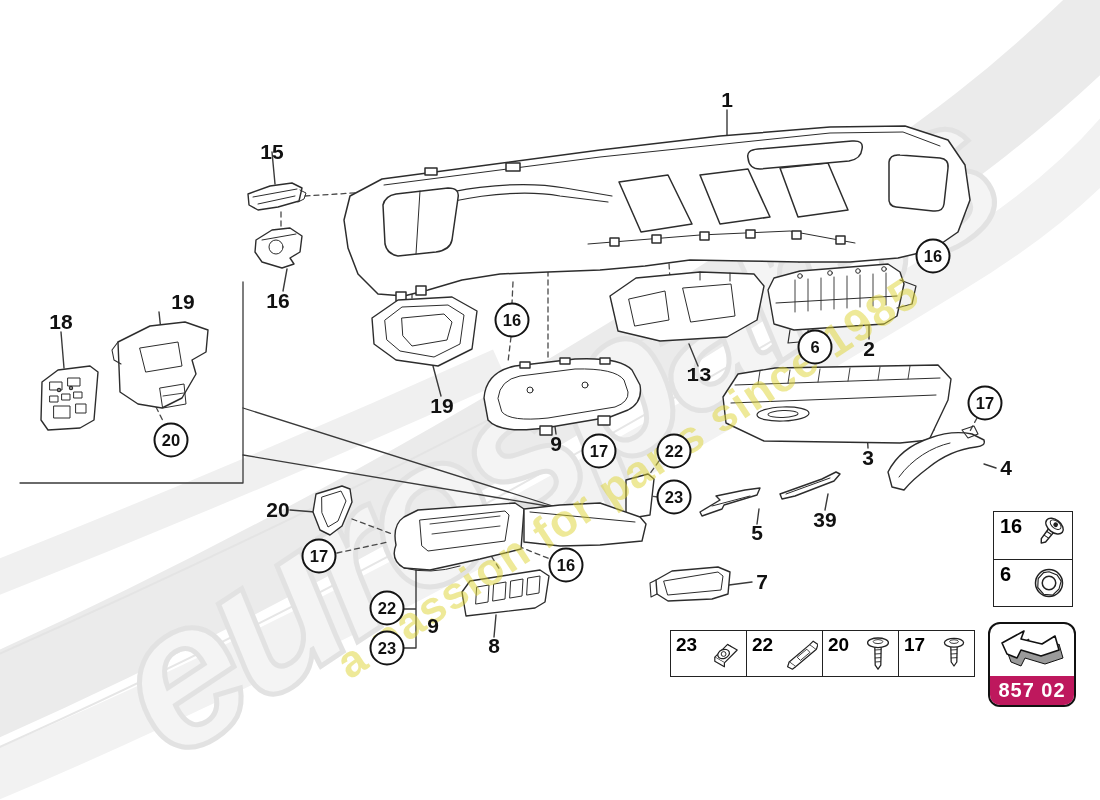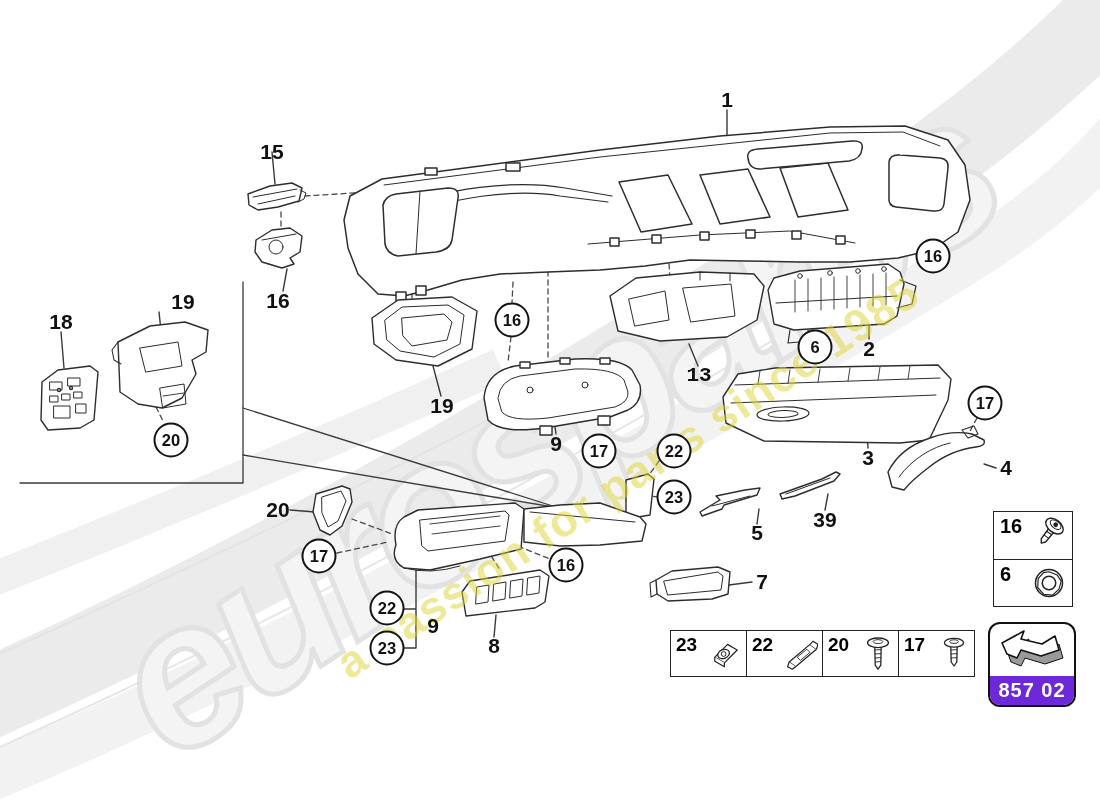--- a/index.html
+++ b/index.html
@@ -34,21 +34,21 @@
             background:#fff;box-sizing:border-box;display:flex;flex-direction:column;}
   .side-cell{flex:1;border-bottom:1.6px solid #222;display:flex;align-items:center;box-sizing:border-box;padding:1px 4px;}
   .side-cell:last-child{border-bottom:none;}
   .side-cell .legend-num{font-size:20px;}
   .side-cell .legend-icon{width:36px;height:42px;}
 
   
   .code-box{position:absolute;left:988px;top:622px;width:88px;height:85px;border:2.5px solid #111;
             border-radius:12px;background:#fff;overflow:hidden;display:flex;flex-direction:column;box-sizing:border-box;}
   .code-arrow{flex:1;display:flex;align-items:center;justify-content:center;}
-  .code-band{height:29px;background:#6d28d9;color:#fff;font-weight:bold;font-size:20px;
+  .code-band{height:29px;background:#be185d;color:#fff;font-weight:bold;font-size:20px;
              display:flex;align-items:center;justify-content:center;letter-spacing:1px;}
 </style>
 </head>
 <body>
 
 <div id="stage">
 
   <svg class="layer" viewBox="0 0 1100 800">
     <path d="M-60,720 C240,590 520,430 800,250 C950,155 1030,90 1110,10" fill="none" stroke="#ebebeb" stroke-width="80"></path>
     <path d="M-40,790 C300,650 640,460 950,270 C1030,222 1090,170 1130,120" fill="none" stroke="#f2f2f2" stroke-width="48"></path>

